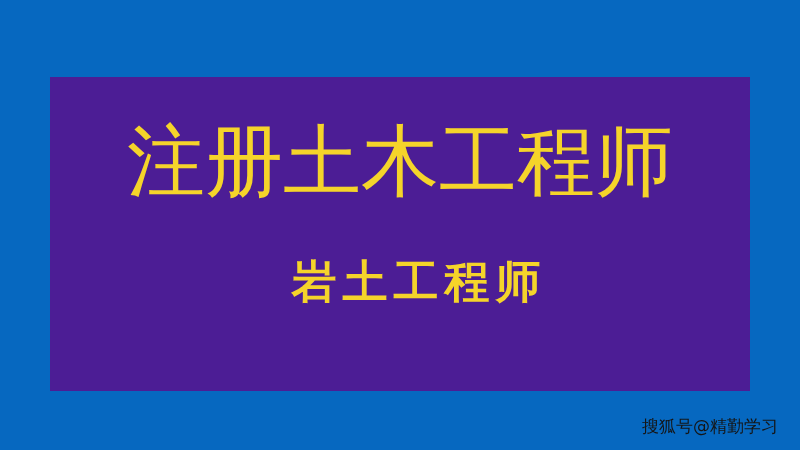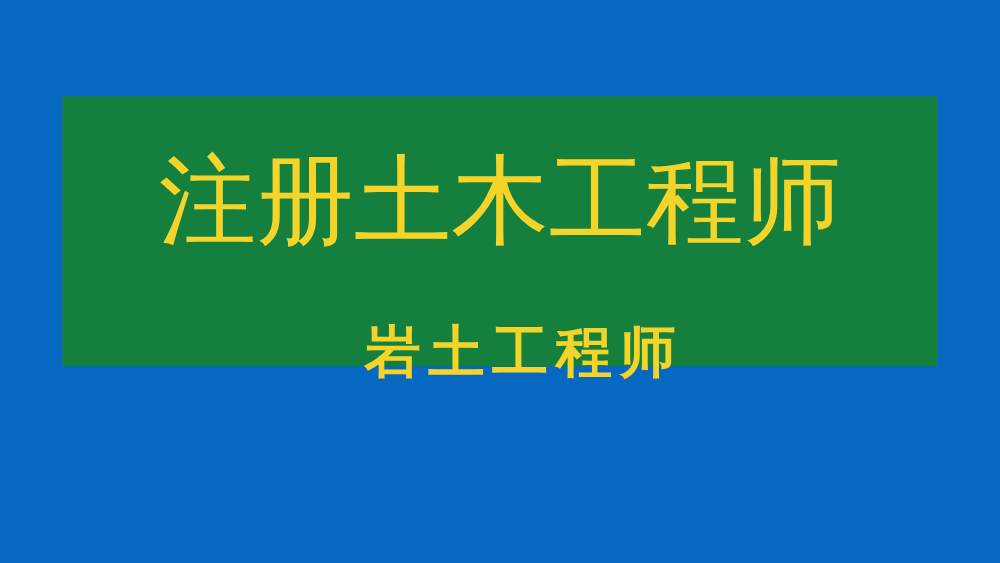--- a/index.html
+++ b/index.html
@@ -20,22 +20,22 @@
     background: #0668c0;
     overflow: hidden;
   }
 
   
   #panel {
     position: absolute;
     left: 50px;
     top: 77px;
     width: 700px;
-    height: 216px;
-    background: #15803d;
+    height: 314px;
+    background: #4c1d95;
   }
 
   #panel-inner {
     position: absolute;
     left: 0;
     top: 0;
     width: 100%;
     height: 100%;
     display: flex;
     flex-direction: column;
@@ -109,14 +109,15 @@
         <span id="title-text">注册土木工程师</span>
       </div>
 
       <div id="subtitle-line">
         <span id="subtitle-text">岩土工程师</span>
       </div>
 
     </div>
   </div>
 
+  <div id="watermark">搜狐号@精勤学习</div>
 
 </div>
 
 </body></html>

